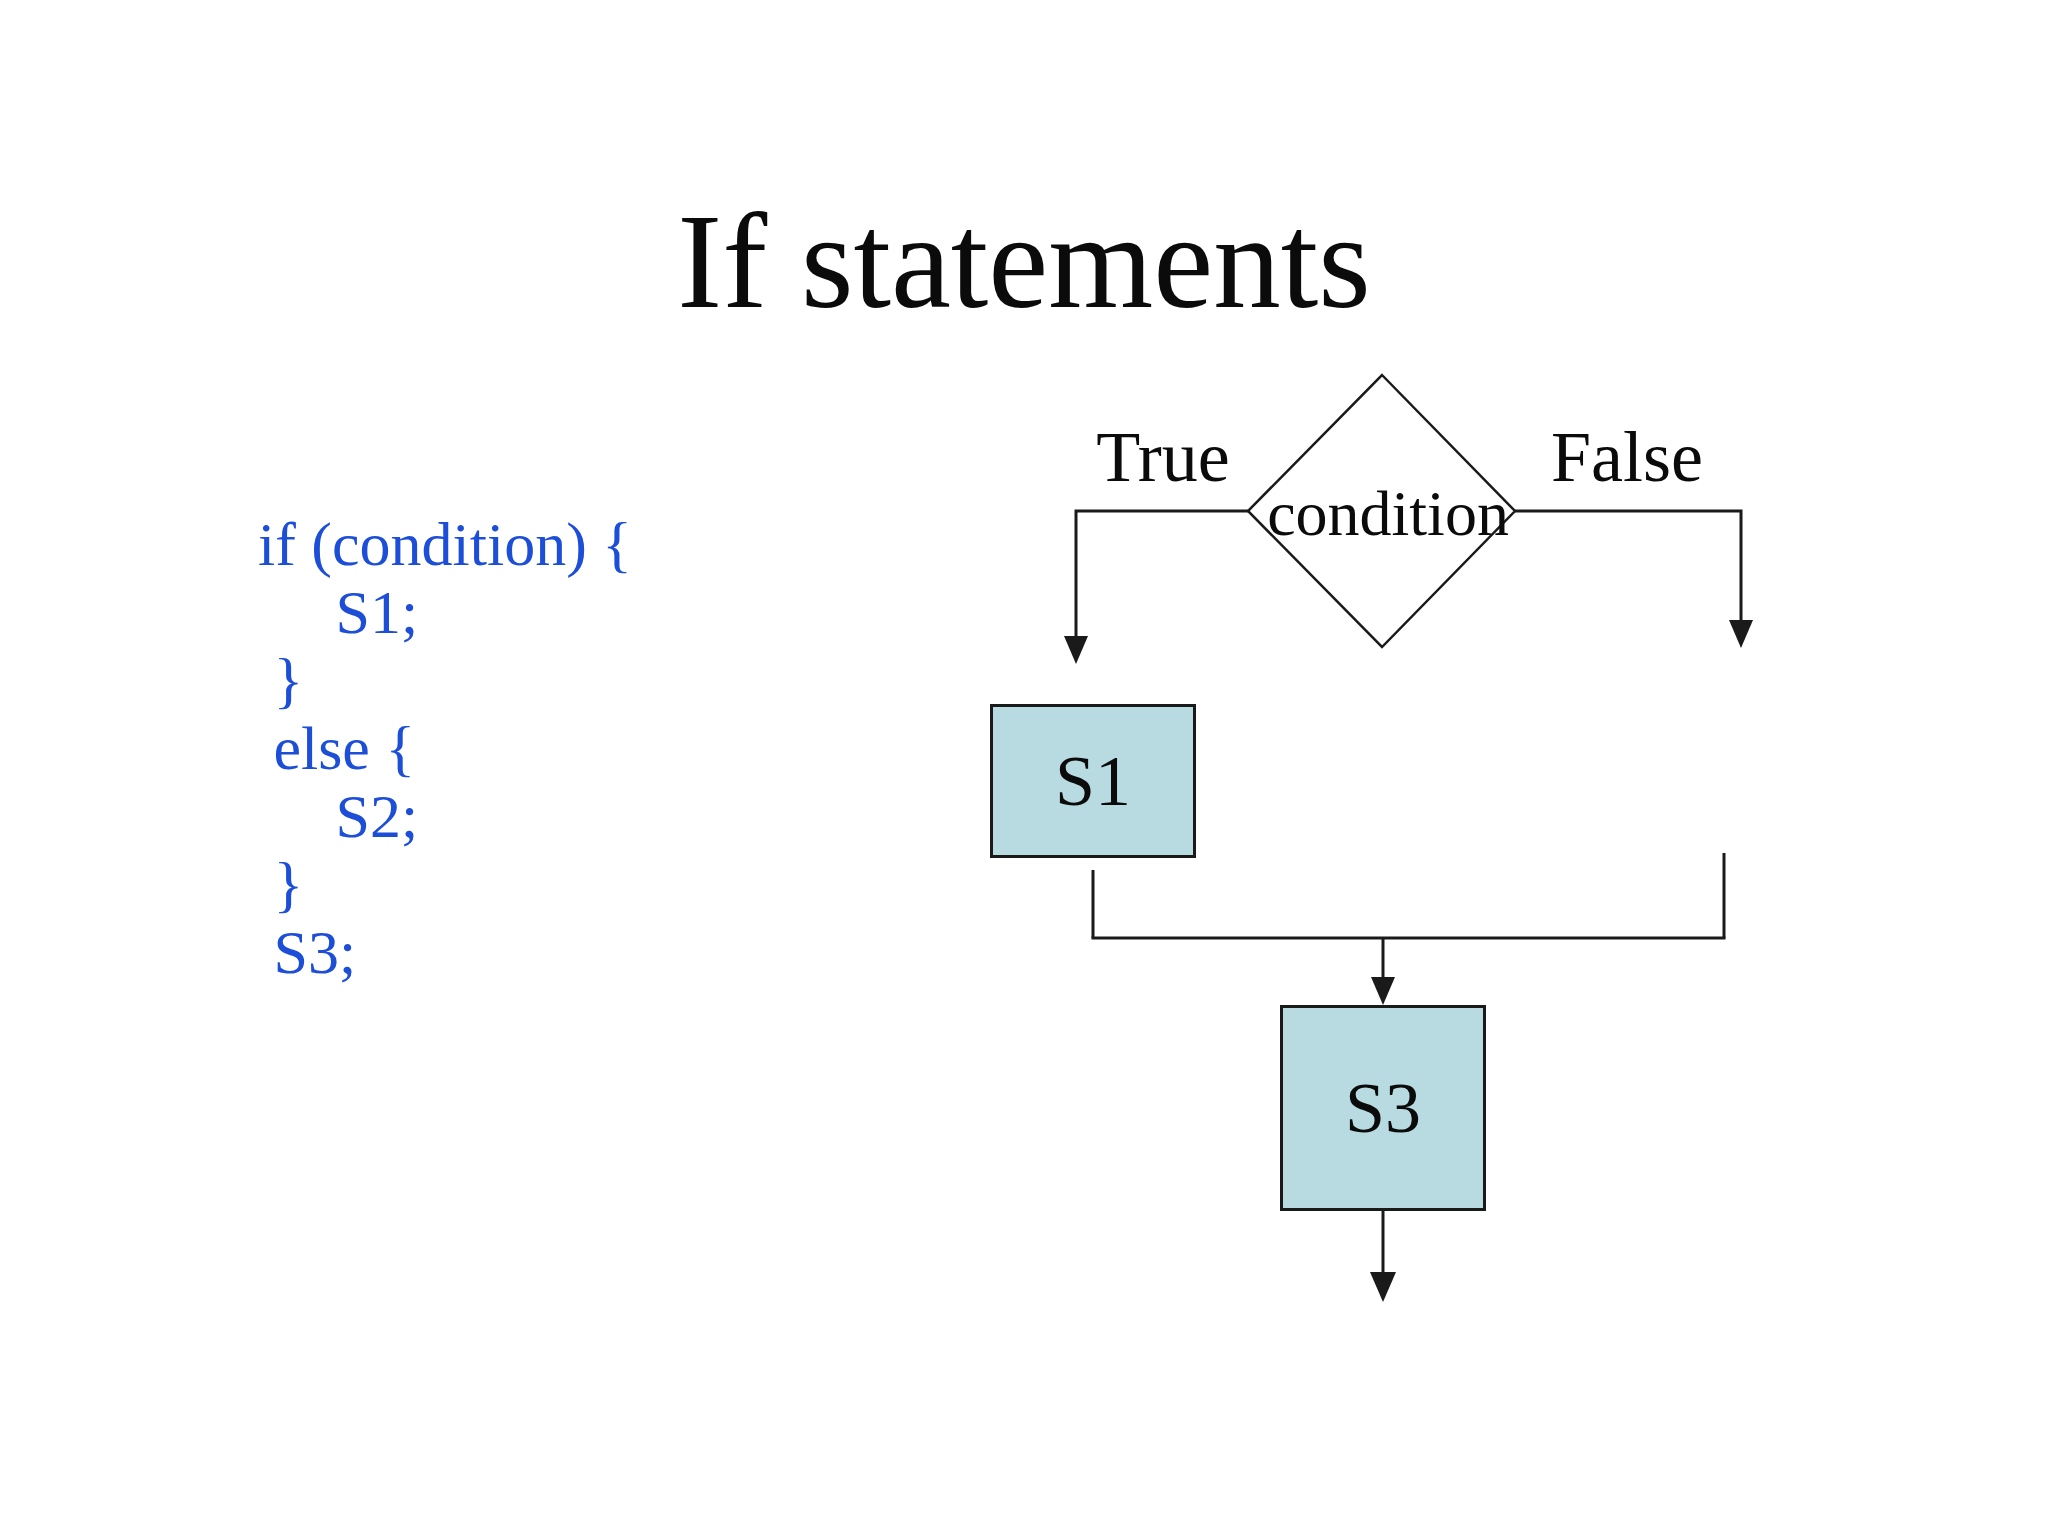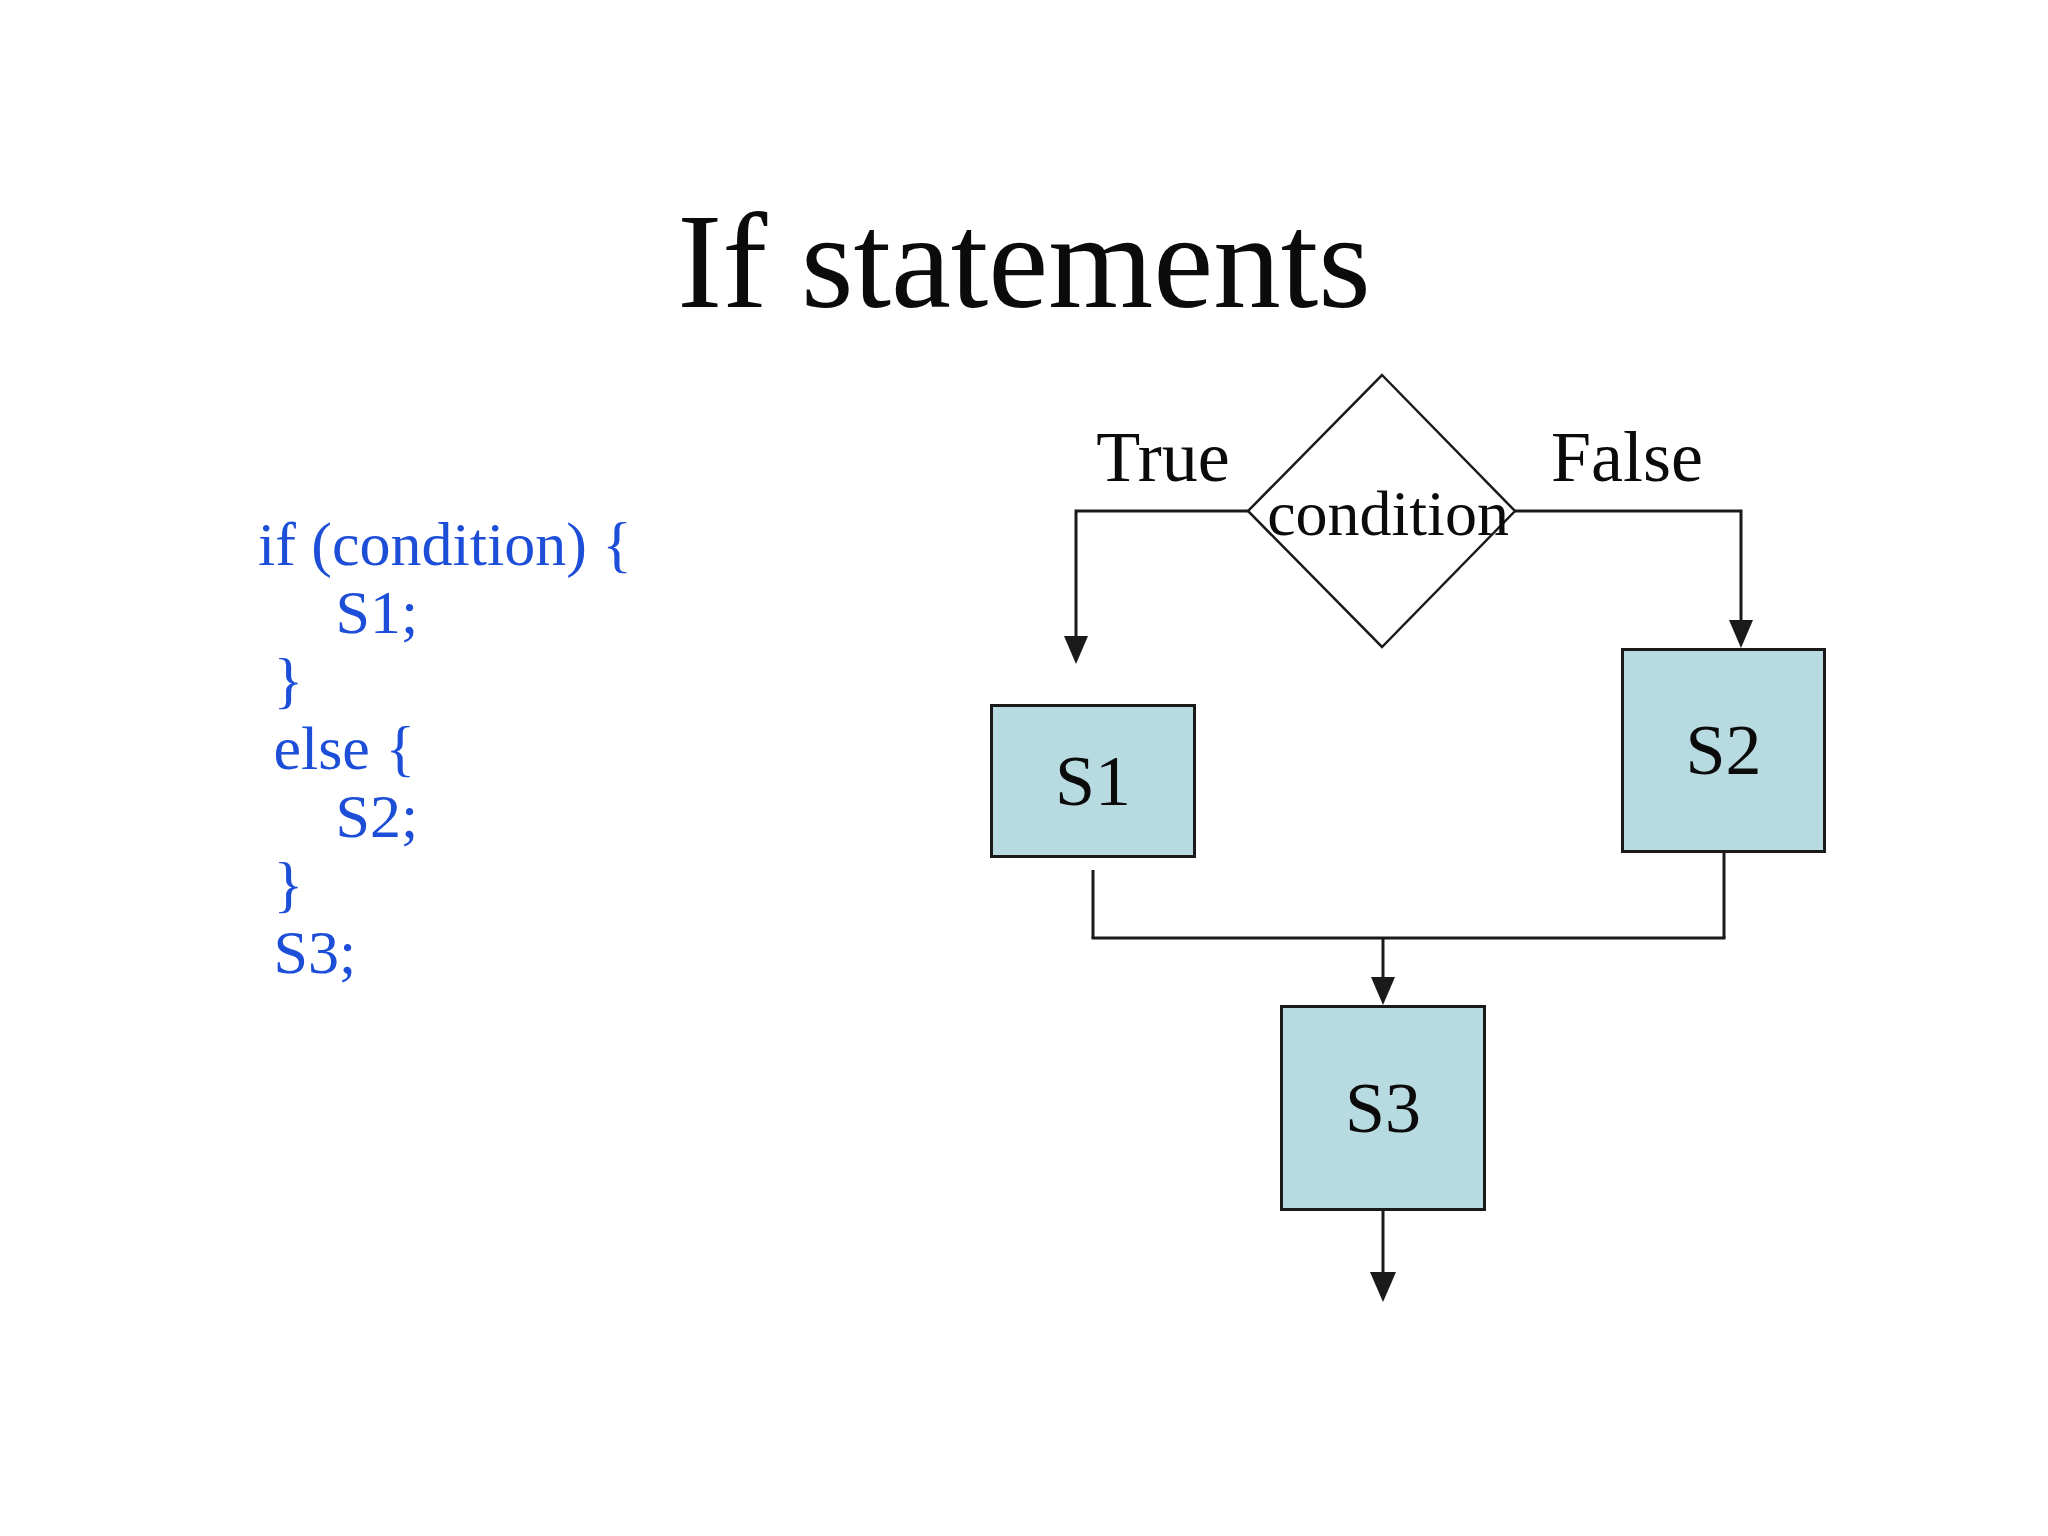--- a/index.html
+++ b/index.html
@@ -135,20 +135,17 @@
     <polygon class="arrowhead" points="1383,1302 1370,1272 1396,1272"></polygon>
   </svg>
 
   <div class="flow-label branch-label" id="true-label">True</div>
   <div class="flow-label branch-label" id="false-label">False</div>
   <div class="flow-label" id="condition-label">condition</div>
 
   <div class="flow-box" id="s1-box">
     <span>S1</span>
   </div>
-  <div class="flow-box" id="s2-box">
-    <span>S2</span>
-  </div>
   <div class="flow-box" id="s3-box">
     <span>S3</span>
   </div>
 
 </div>
 
 </body></html>

